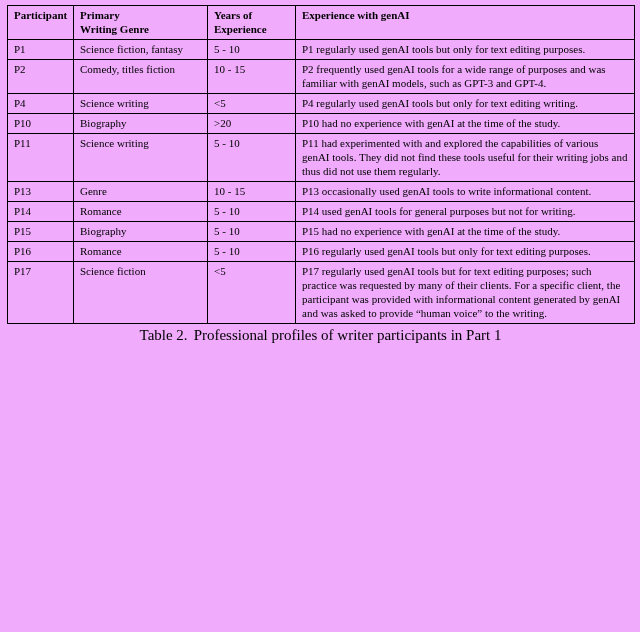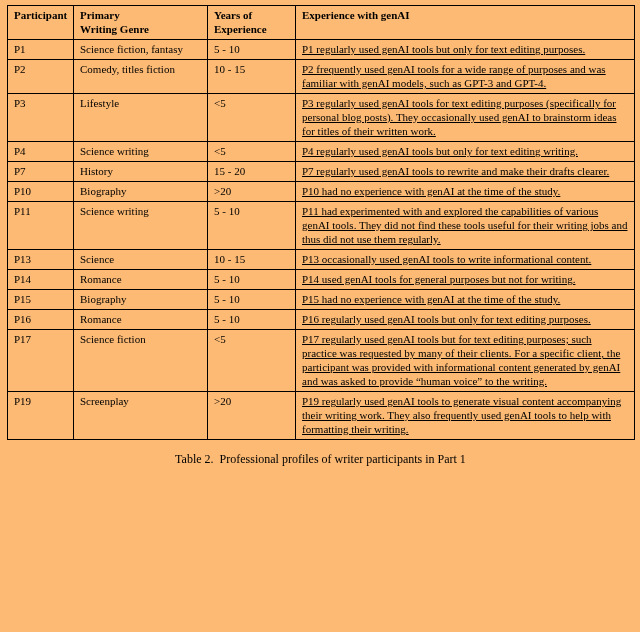--- a/index.html
+++ b/index.html
@@ -7,21 +7,21 @@
     padding: 0;
     background: #ffffff;
     color: #000000;
     font-family: "Liberation Serif", "DejaVu Serif", serif;
   }
   .page {
     width: 640px;
     height: 632px;
     box-sizing: border-box;
     padding: 5px 6px 0 7px;
-    background: #fdba74;
+    background: #f0abfc;
     overflow: hidden;
   }
   table.participants {
     border-collapse: collapse;
     table-layout: fixed;
     width: 627px;
   }
   table.participants th,
   table.participants td {
     border: 1px solid #000000;
@@ -31,28 +31,27 @@
     line-height: 14px;
     padding: 2px 6px 3px 6px;
     overflow: hidden;
   }
   table.participants th {
     font-weight: bold;
     white-space: pre-line;
   }
   td.c4 {
     text-align: justify;
-    text-decoration: underline;
   }
   .caption {
     width: 627px;
     text-align: center;
-    font-size: 12px;
+    font-size: 15px;
     line-height: 14px;
-    margin-top: 12px;
+    margin-top: 4px;
     color: #000000;
   }
   .caption .cap-label {
     margin-right: 6px;
   }
 </style>
 </head>
 <body>
 
 <div class="page">
@@ -81,52 +80,40 @@
         <td class="c3">5 - 10</td>
         <td class="c4">P1 regularly used genAI tools but only for text editing purposes.</td>
       </tr>
       <tr>
         <td class="c1">P2</td>
         <td class="c2">Comedy, titles fiction</td>
         <td class="c3">10 - 15</td>
         <td class="c4">P2 frequently used genAI tools for a wide range of purposes and was familiar with genAI models, such as GPT-3 and GPT-4.</td>
       </tr>
       <tr>
-        <td class="c1">P3</td>
-        <td class="c2">Lifestyle</td>
-        <td class="c3">&lt;5</td>
-        <td class="c4">P3 regularly used genAI tools for text editing purposes (specifically for personal blog posts). They occasionally used genAI to brainstorm ideas for titles of their written work.</td>
-      </tr>
-      <tr>
         <td class="c1">P4</td>
         <td class="c2">Science writing</td>
         <td class="c3">&lt;5</td>
         <td class="c4">P4 regularly used genAI tools but only for text editing writing.</td>
-      </tr>
-      <tr>
-        <td class="c1">P7</td>
-        <td class="c2">History</td>
-        <td class="c3">15 - 20</td>
-        <td class="c4">P7 regularly used genAI tools to rewrite and make their drafts clearer.</td>
       </tr>
       <tr>
         <td class="c1">P10</td>
         <td class="c2">Biography</td>
         <td class="c3">&gt;20</td>
         <td class="c4">P10 had no experience with genAI at the time of the study.</td>
       </tr>
       <tr>
         <td class="c1">P11</td>
         <td class="c2">Science writing</td>
         <td class="c3">5 - 10</td>
         <td class="c4">P11 had experimented with and explored the capabilities of various genAI tools. They did not find these tools useful for their writing jobs and thus did not use them regularly.</td>
       </tr>
       <tr>
         <td class="c1">P13</td>
-        <td class="c2">Science</td>
+        <td class="c2">Genre</td>
         <td class="c3">10 - 15</td>
         <td class="c4">P13 occasionally used genAI tools to write informational content.</td>
       </tr>
       <tr>
         <td class="c1">P14</td>
         <td class="c2">Romance</td>
         <td class="c3">5 - 10</td>
         <td class="c4">P14 used genAI tools for general purposes but not for writing.</td>
       </tr>
       <tr>
@@ -140,26 +127,20 @@
         <td class="c2">Romance</td>
         <td class="c3">5 - 10</td>
         <td class="c4">P16 regularly used genAI tools but only for text editing purposes.</td>
       </tr>
       <tr>
         <td class="c1">P17</td>
         <td class="c2">Science fiction</td>
         <td class="c3">&lt;5</td>
         <td class="c4">P17 regularly used genAI tools but for text editing purposes; such practice was requested by many of their clients. For a specific client, the participant was provided with informational content generated by genAI and was asked to provide “human voice” to the writing.</td>
       </tr>
-      <tr>
-        <td class="c1">P19</td>
-        <td class="c2">Screenplay</td>
-        <td class="c3">&gt;20</td>
-        <td class="c4">P19 regularly used genAI tools to generate visual content accompanying their writing work. They also frequently used genAI tools to help with formatting their writing.</td>
-      </tr>
     </tbody>
   </table>
 
   <div class="caption">
     <span class="cap-label">Table 2.</span><span>Professional profiles of writer participants in Part 1</span>
   </div>
 
 </div>
 
 </body></html>

